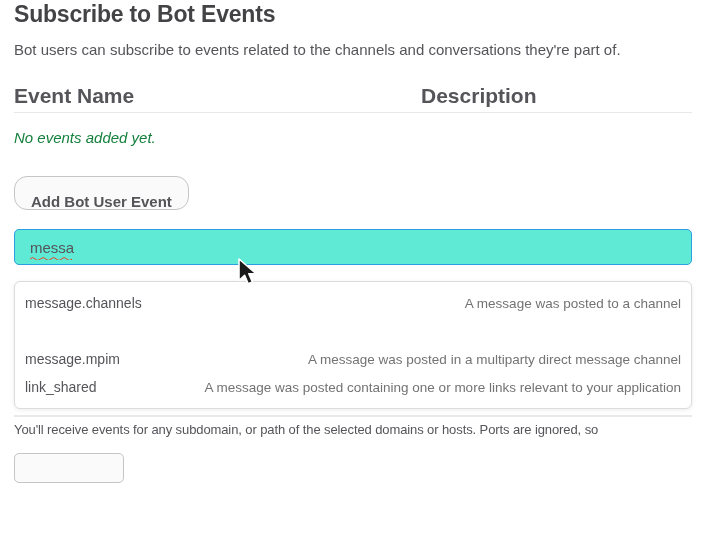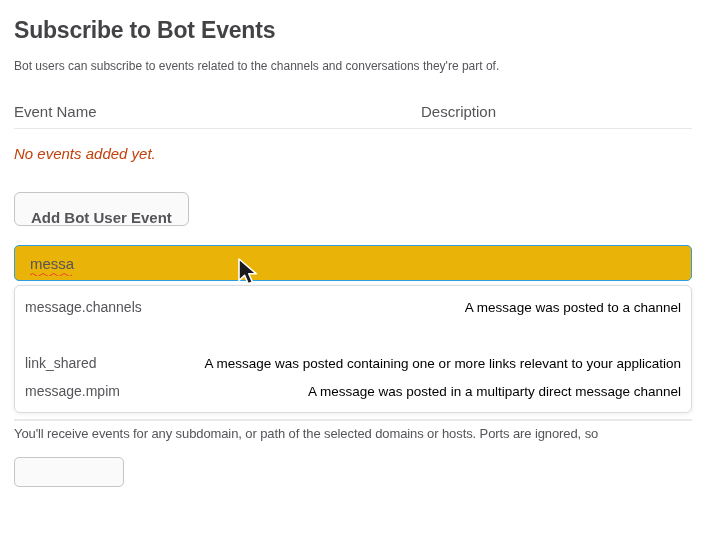--- a/index.html
+++ b/index.html
@@ -8,88 +8,88 @@
     width: 711px; height: 533px;
     background: #ffffff;
     font-family: "Liberation Sans", sans-serif;
     color: #555459;
     position: relative;
     overflow: hidden;
   }
   .container { padding: 0 19px 0 14px; }
 
   h1.page-title {
-    margin: 0; padding-top: 16px;
+    margin: 0; 
     font-size: 23px; line-height: 28px;
     font-weight: 700; color: #434245;
     letter-spacing: -0.2px;
   }
   p.subtitle {
     margin: 12px 0 0;
-    font-size: 12px; line-height: 20px;
+    font-size: 15px; line-height: 20px;
     color: #555459;
   }
 
   .table-head {
     margin-top: 28px;
     display: flex;
-    font-size: 15px; line-height: 16px;
-    font-weight: 400; color: #555459;
+    font-size: 21px; line-height: 16px;
+    font-weight: 700; color: #555459;
   }
   .table-head .col-event { width: 407px; flex: 0 0 407px; }
   .divider {
     margin-top: 8px;
     height: 1px; background: #e8e8e8;
   }
   p.empty-msg {
     margin: 17px 0 0;
     font-size: 15px; line-height: 15px;
-    font-style: italic; color: #c2410c;
+    font-style: italic; color: #15803d;
   }
 
   button.add-btn {
     display: block;
     margin-top: 31px;
     height: 34px; padding: 16px 16px;
     background: #fafafa;
     border: 1px solid #c5c5c5;
-    border-radius: 6px;
+    border-radius: 13px;
     font-family: "Liberation Sans", sans-serif;
     font-size: 15px; font-weight: 700; color: #555459;
     cursor: pointer;
   }
 
   .search-wrap { position: relative; margin-top: 19px; }
   input.event-search {
     width: 100%; height: 36px;
     border: 1px solid #2d9ee0;
     border-radius: 5px;
     padding: 0 15px;
     font-family: "Liberation Sans", sans-serif;
     font-size: 15px; color: #555459;
     outline: none;
-    background: #eab308;
+    background: #5eead4;
   }
   .squiggle { position: absolute; left: 16px; top: 27px; }
 
   .dropdown {
-    margin-top: 4px;
+    margin-top: 16px;
     background: #fff;
     border: 1px solid #dcdcdc;
     border-radius: 6px;
     box-shadow: 0 1px 4px rgba(0,0,0,0.08);
     padding: 7px 0;
   }
   .dropdown .row {
     display: flex; justify-content: space-between; align-items: center;
     height: 28px; padding: 0 10px;
     cursor: pointer;
   }
   .dropdown .row .name  { font-size: 14px; color: #555459; white-space: nowrap; }
-  .dropdown .row .desc  { font-size: 13.5px; color: #000000; white-space: nowrap; text-align: right; }
+  .dropdown .row .desc  { font-size: 13.5px; color: #737373; white-space: nowrap; text-align: right; }
 
   .divider-2 { margin-top: 6px; height: 2px; background: #e9e9e9; }
 
   p.footer-note {
     margin: 0 0 0;
     font-size: 13px; line-height: 26px;
     letter-spacing: -0.1px;
     color: #555459;
   }
   p.footer-note .line { display: block; white-space: nowrap; }
@@ -135,26 +135,26 @@
   </div>
 
   <div class="dropdown">
     <div class="row">
       <span class="name">message.channels</span>
       <span class="desc">A message was posted to a channel</span>
     </div>
     <div class="row">
     </div>
     <div class="row">
+      <span class="name">message.mpim</span>
+      <span class="desc">A message was posted in a multiparty direct message channel</span>
+    </div>
+    <div class="row">
       <span class="name">link_shared</span>
       <span class="desc">A message was posted containing one or more links relevant to your application</span>
-    </div>
-    <div class="row">
-      <span class="name">message.mpim</span>
-      <span class="desc">A message was posted in a multiparty direct message channel</span>
     </div>
   </div>
 
   <div class="divider-2"></div>
 
   <p class="footer-note">
     <span class="line">You'll receive events for any subdomain, or path of the selected domains or hosts. Ports are ignored, so</span>
   </p>
 
   <button class="partial-btn"></button>

